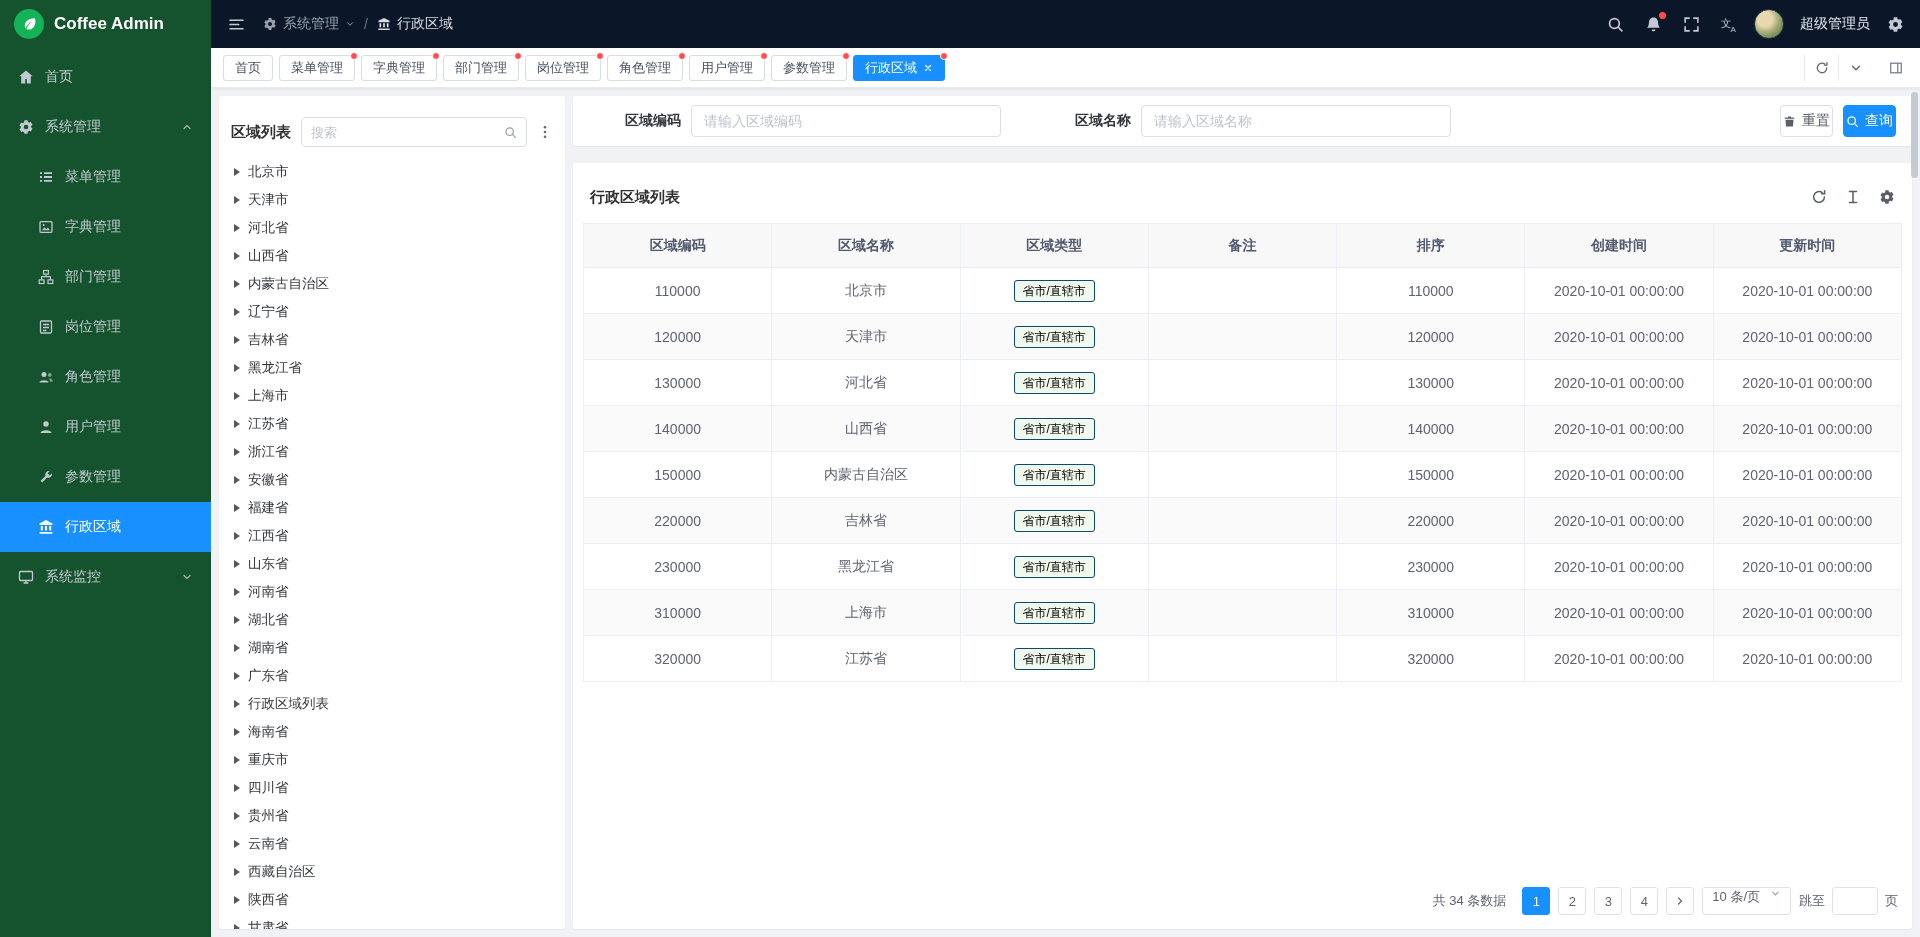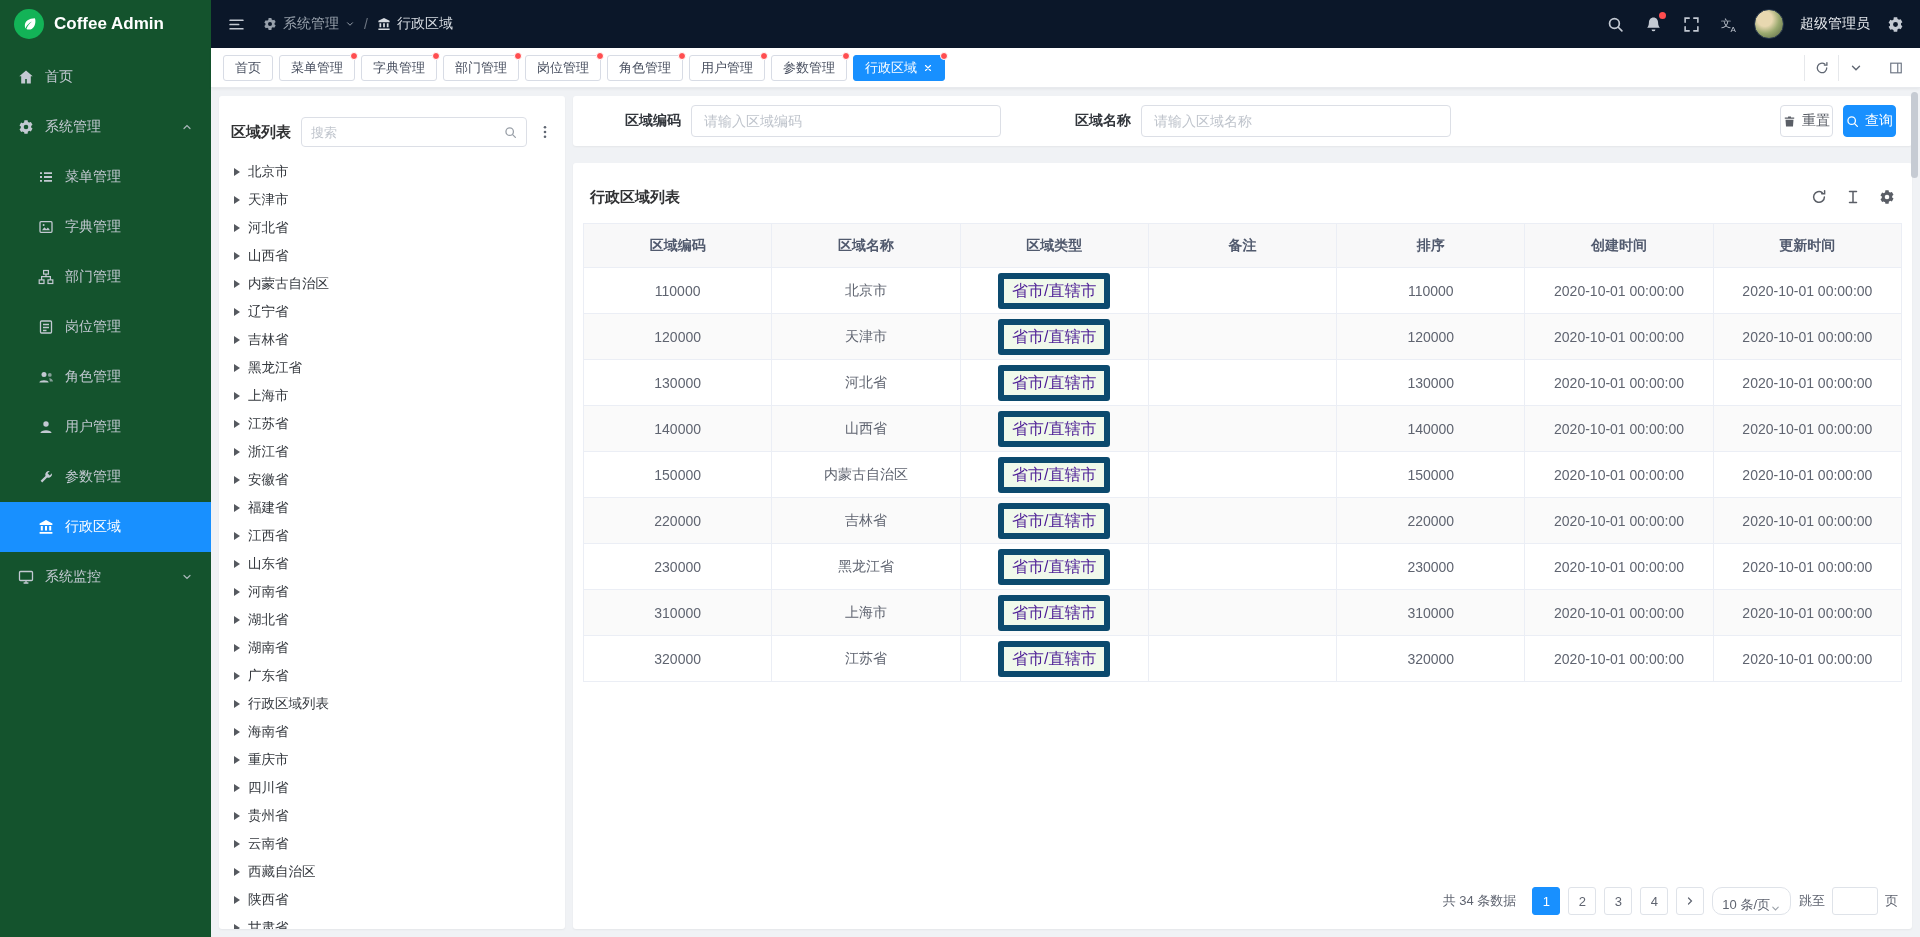--- a/index.html
+++ b/index.html
@@ -90,31 +90,31 @@
   .table-card{margin-top:17px;flex:1;display:flex;flex-direction:column;min-height:0;padding:8px 10px 10px}
   .table-head{height:52px;display:flex;align-items:center;padding:0 7px;flex-shrink:0}
   .table-title{font-size:15px;font-weight:700;color:#303133}
   .table-tools{margin-left:auto;display:flex;gap:18px;color:#5a5e66}
   .icon-tool{display:inline-flex;width:16px;height:16px;cursor:pointer}
   table{width:100%;border-collapse:collapse;table-layout:fixed}
   th,td{border:1px solid #ebeef5;text-align:center;padding:0 8px;overflow:hidden;white-space:nowrap;text-overflow:ellipsis}
   th{background:#f8f8f9;height:44px;font-size:14px;font-weight:700;color:#515a6e}
   td{height:46px;font-size:14px;color:#5f6470}
   tbody tr:nth-child(even){background:#fafafa}
-  .tag{display:inline-block;padding:4px 8px;font-size:16px;line-height:1;color:#4c1d95;background:#f0f9eb;border:6px solid #0c4a6e;border-radius:3px}
+  .tag{display:inline-block;padding:4px 8px;font-size:12px;line-height:1;color:#000000;background:#f0f9eb;border:1px solid #0c4a6e;border-radius:3px}
 
   
   .pagination{margin-top:auto;display:flex;align-items:center;justify-content:flex-end;gap:8px;padding:14px 4px 4px;font-size:13px;color:#5f6470}
   .pg-total{margin-right:8px}
   .pg-pages{display:inline-flex;gap:8px}
   .pg-btn{min-width:28px;height:28px;border:1px solid #dfe3e9;border-radius:3px;background:#fff;color:#5f6470;font-size:13px;
     display:inline-flex;align-items:center;justify-content:center;cursor:pointer;padding:0 6px}
   .pg-btn.active{background:#1890ff;border-color:#1890ff;color:#fff}
   .pg-btn svg{width:12px;height:12px}
-  .pg-size{height:28px;border:1px solid #dfe3e9;border-radius:10px;display:inline-flex;align-items:flex-end;padding:0 9px;cursor:pointer;background:#fff}
+  .pg-size{height:28px;border:1px solid #dfe3e9;border-radius:3px;display:inline-flex;align-items:flex-start;gap:10px;padding:0 9px;cursor:pointer;background:#fff}
   .pg-size .ico{width:11px;height:11px;color:#9aa0a8}
   .pg-jump{display:inline-flex;align-items:center;gap:7px}
   .pg-jump-input{width:46px;height:28px;border:1px solid #dfe3e9;border-radius:3px;outline:none;text-align:center;font-size:13px;color:#5f6470}
 
   
   .page-scrollbar{position:fixed;right:2px;top:92px;width:7px;height:840px}
   .page-scrollbar .thumb{width:7px;height:86px;border-radius:4px;background:#c6cbd3}
 </style>
 </head>
 <body>

